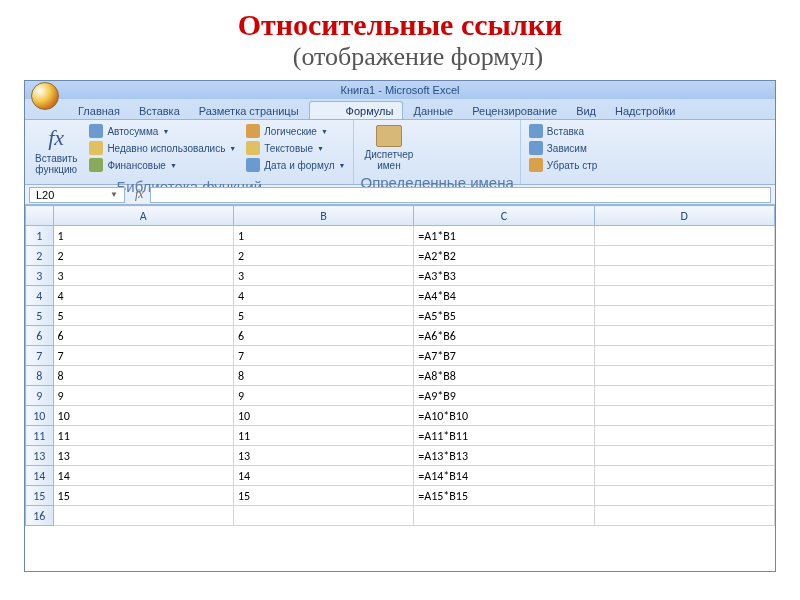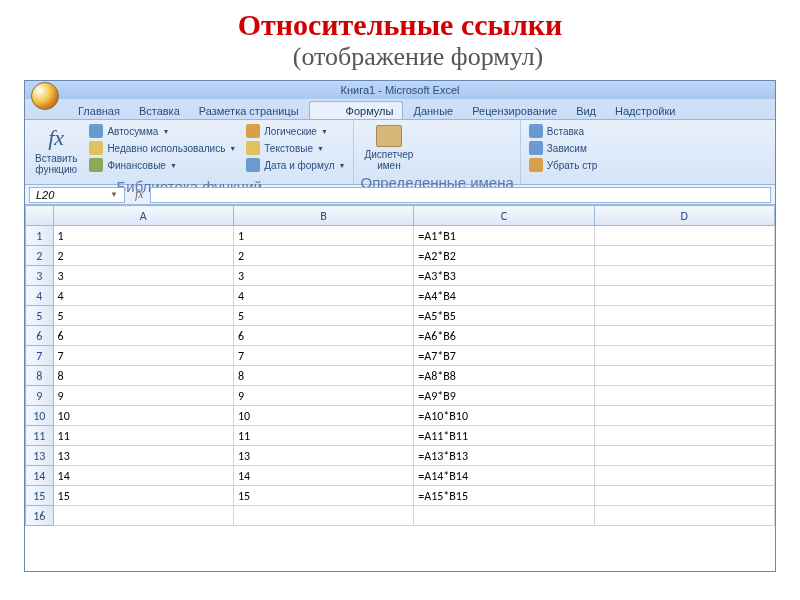--- a/index.html
+++ b/index.html
@@ -156,21 +156,20 @@
     .namebox {
       width: 96px;
       background: #fff;
       border: 1px solid #9ab5da;
       margin: 2px 4px;
       padding: 1px 6px;
       font-size: 11px;
       display: flex;
       justify-content: space-between;
       align-items: center;
-      font-style: italic;
     }
     .namebox-dd {
       font-size: 8px;
       color: #666;
     }
     .fx-label {
       font-style: italic;
       font-family: "Times New Roman", serif;
       color: #6a6a6a;
       font-size: 12px;

